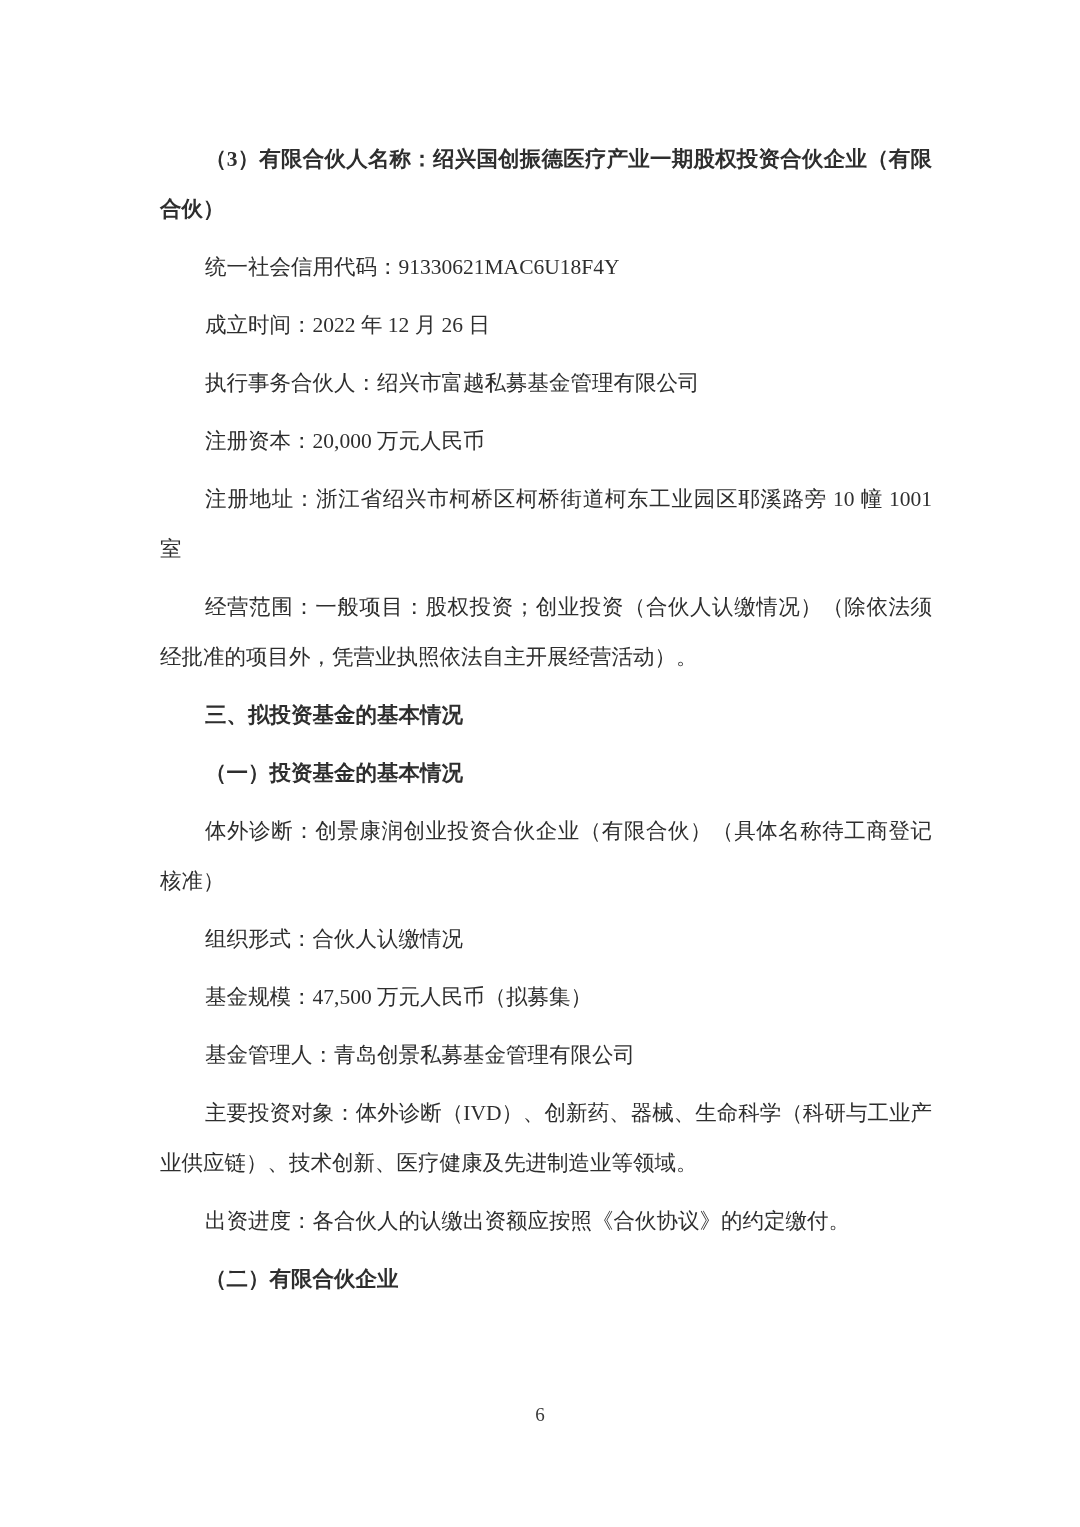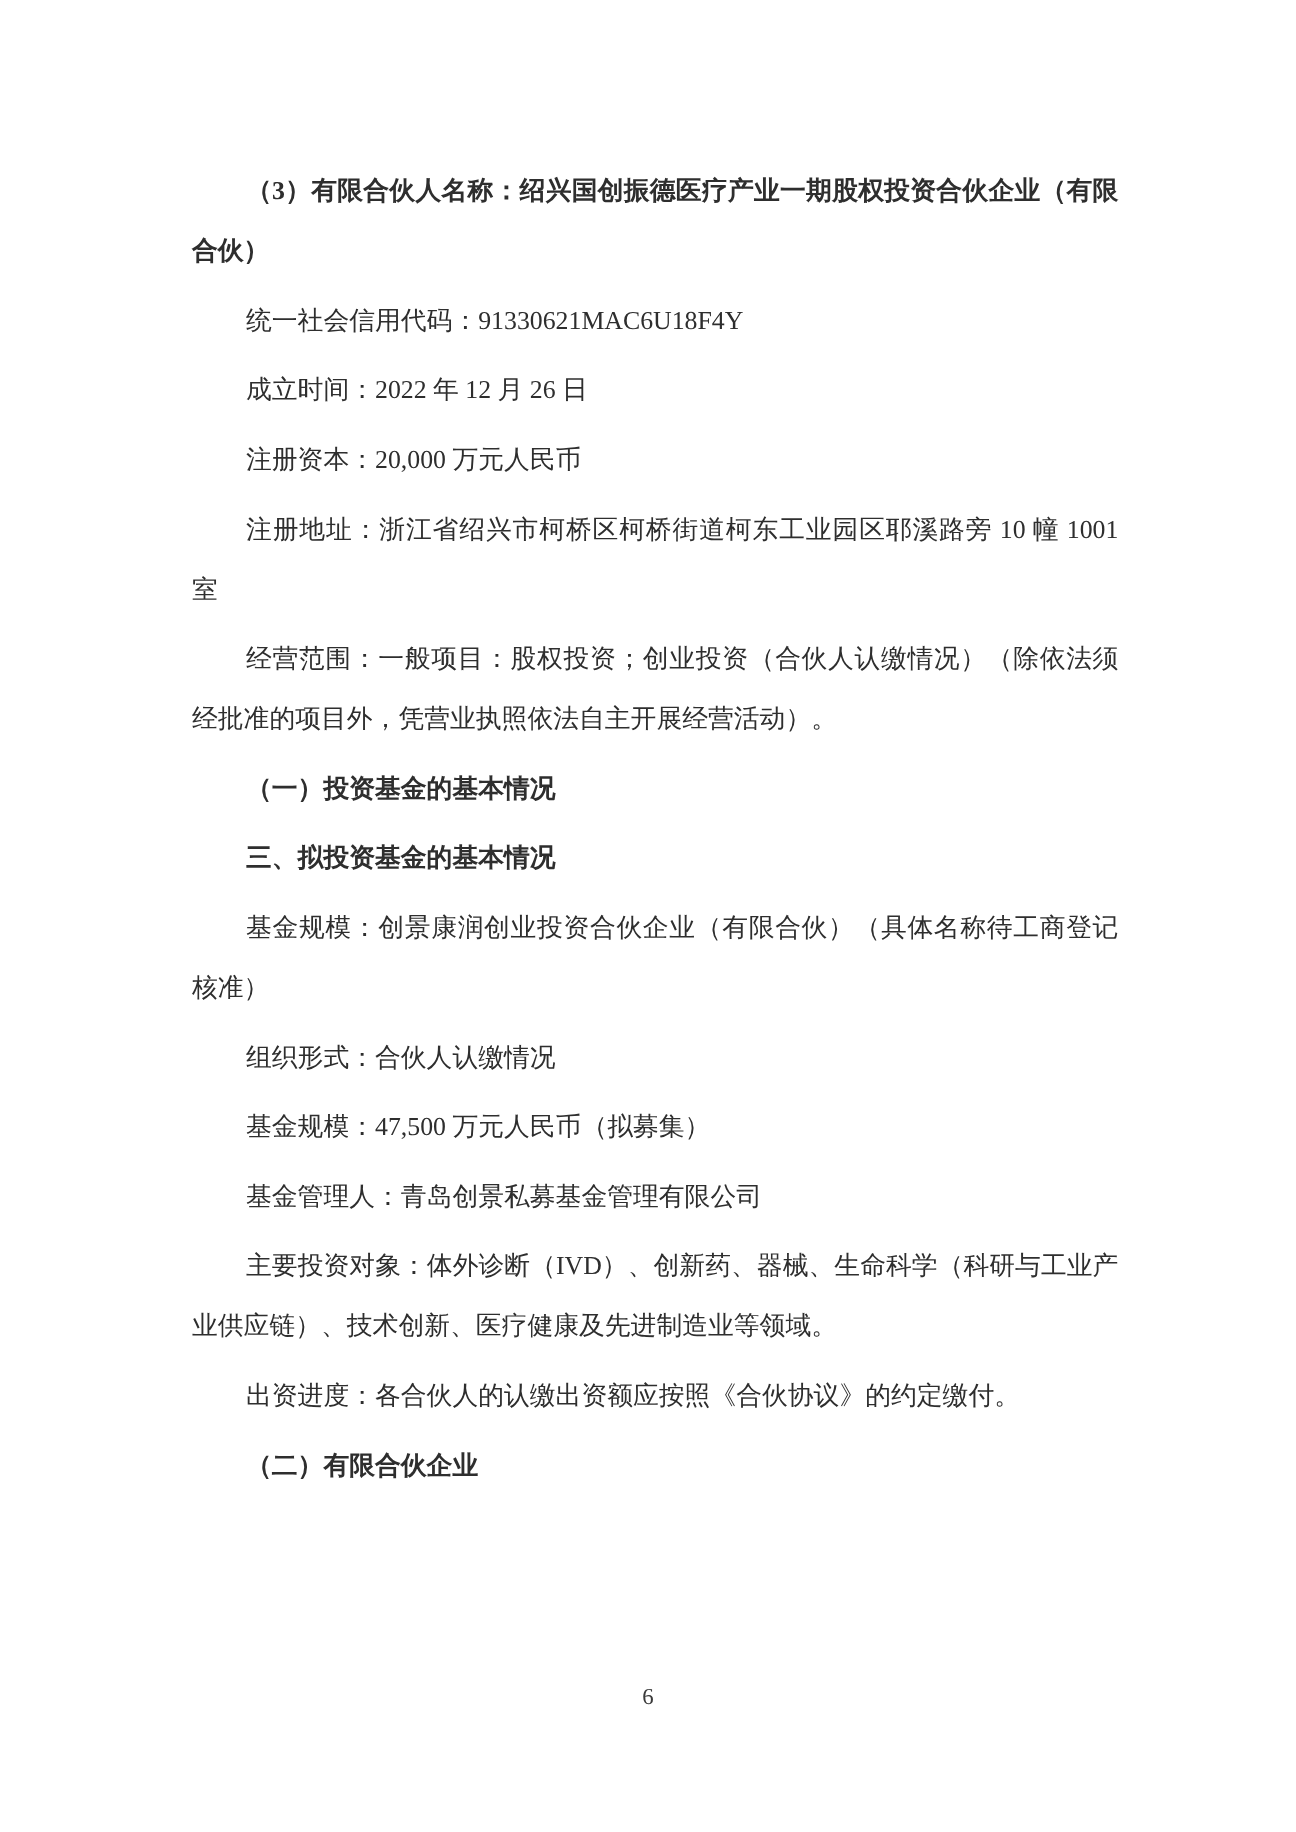--- a/index.html
+++ b/index.html
@@ -45,26 +45,27 @@
   }
 </style>
 </head>
 <body>
 
 <div class="page">
   <div class="doc-body">
       <p class="para bold">（3）有限合伙人名称：绍兴国创振德医疗产业一期股权投资合伙企业（有限合伙）</p>
       <p class="para">统一社会信用代码：91330621MAC6U18F4Y</p>
       <p class="para">成立时间：2022 年 12 月 26 日</p>
+      <p class="para">执行事务合伙人：绍兴市富越私募基金管理有限公司</p>
       <p class="para">注册资本：20,000 万元人民币</p>
       <p class="para">注册地址：浙江省绍兴市柯桥区柯桥街道柯东工业园区耶溪路旁 10 幢 1001 室</p>
       <p class="para">经营范围：一般项目：股权投资；创业投资（合伙人认缴情况）（除依法须经批准的项目外，凭营业执照依法自主开展经营活动）。</p>
+      <p class="para bold">三、拟投资基金的基本情况</p>
       <p class="para bold">（一）投资基金的基本情况</p>
-      <p class="para bold">三、拟投资基金的基本情况</p>
-      <p class="para">基金规模：创景康润创业投资合伙企业（有限合伙）（具体名称待工商登记核准）</p>
+      <p class="para">体外诊断：创景康润创业投资合伙企业（有限合伙）（具体名称待工商登记核准）</p>
       <p class="para">组织形式：合伙人认缴情况</p>
       <p class="para">基金规模：47,500 万元人民币（拟募集）</p>
       <p class="para">基金管理人：青岛创景私募基金管理有限公司</p>
       <p class="para">主要投资对象：体外诊断（IVD）、创新药、器械、生命科学（科研与工业产业供应链）、技术创新、医疗健康及先进制造业等领域。</p>
       <p class="para">出资进度：各合伙人的认缴出资额应按照《合伙协议》的约定缴付。</p>
       <p class="para bold">（二）有限合伙企业</p>
     </div>
   <div class="page-footer">6</div>
 </div>
 

